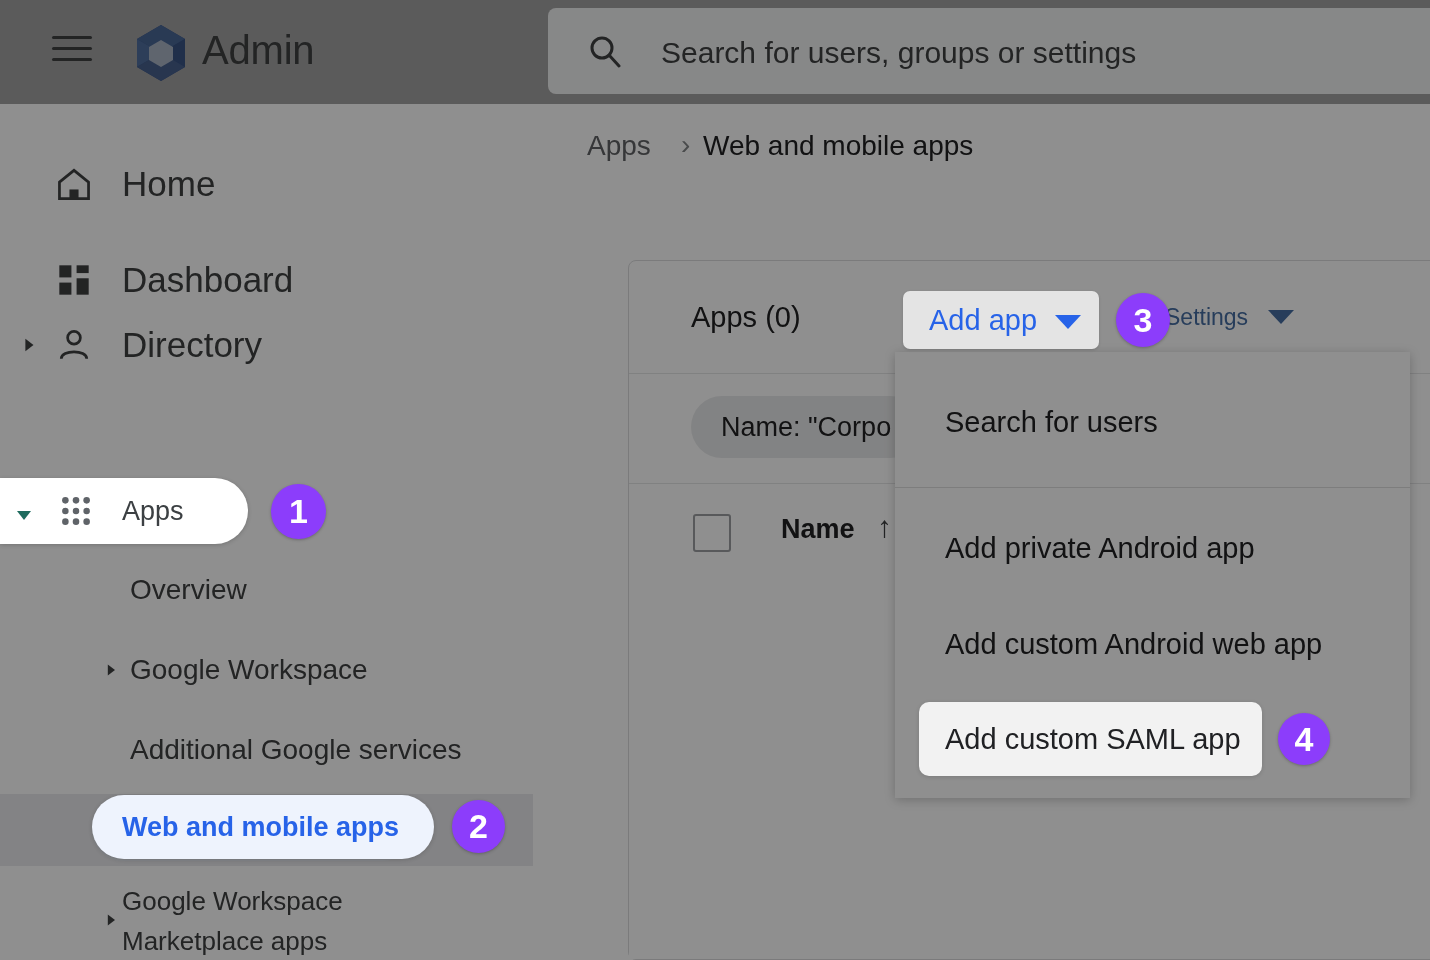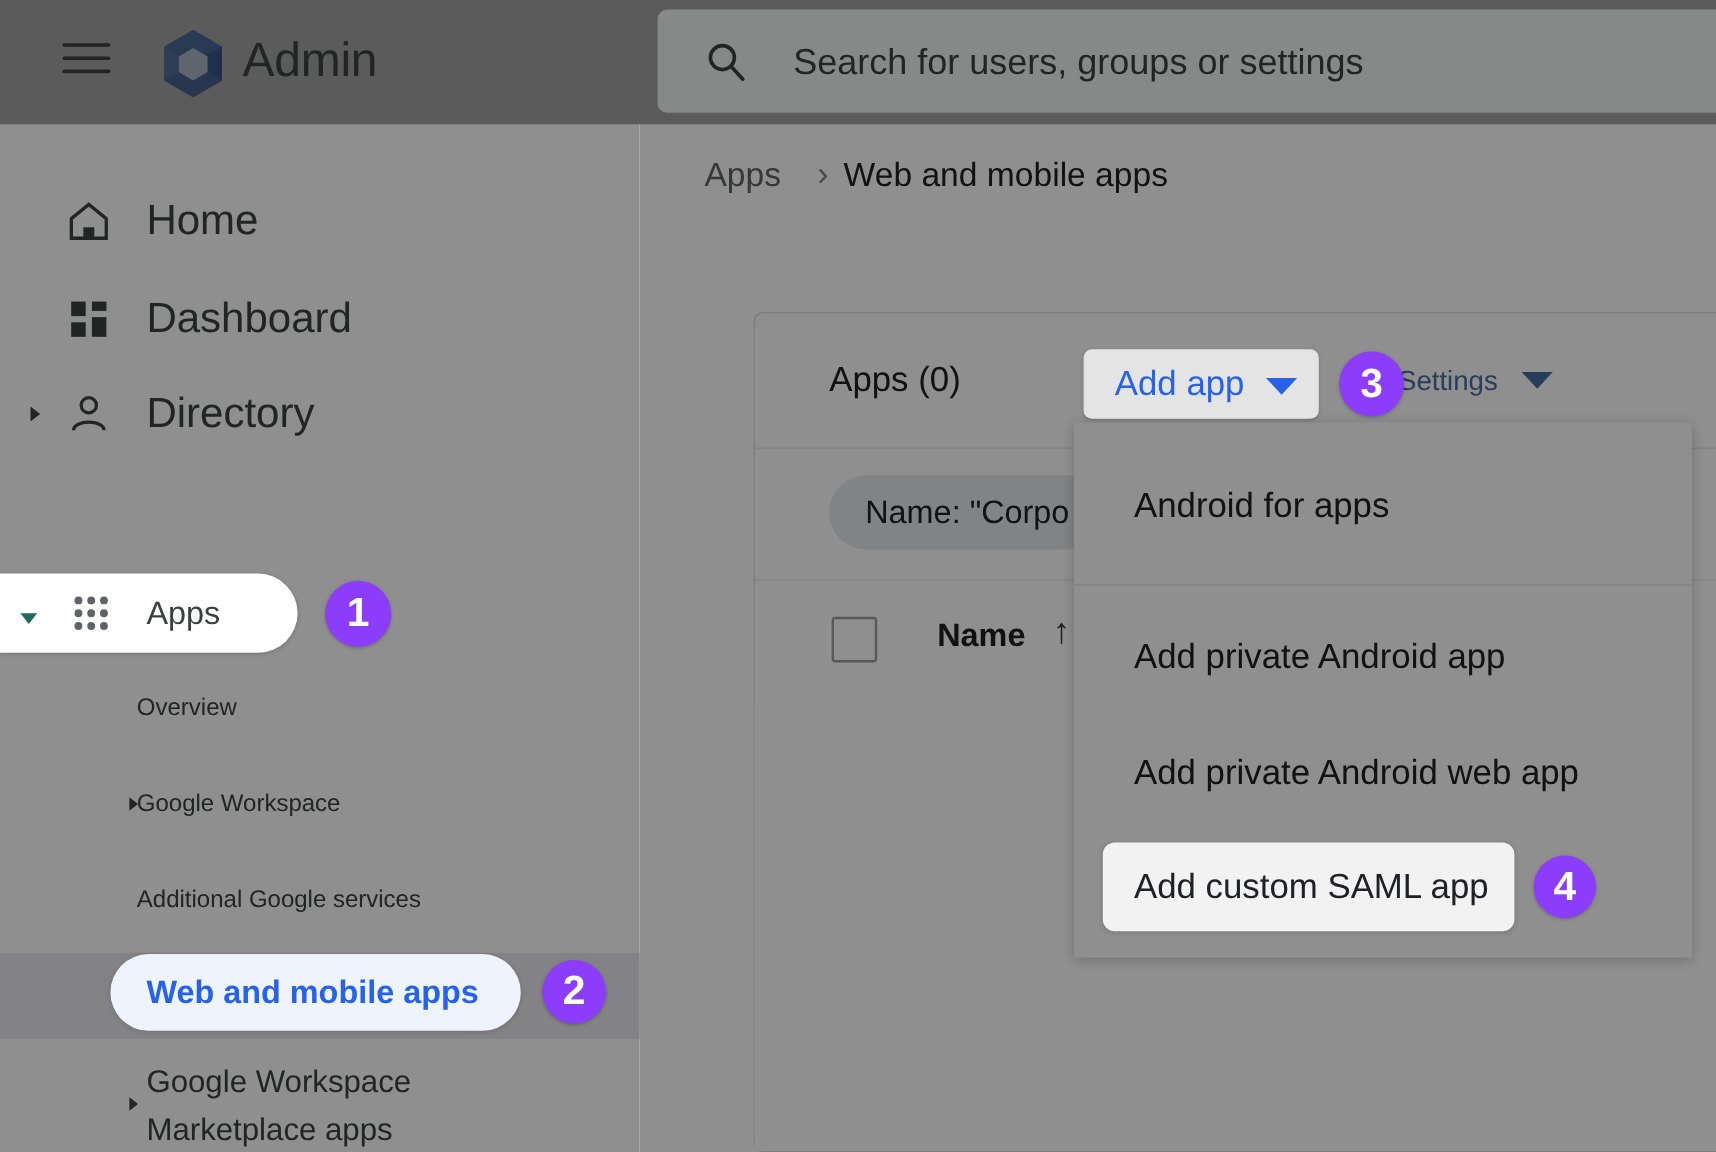--- a/index.html
+++ b/index.html
@@ -90,21 +90,21 @@
   }
   .nav-caret svg { display: block; }
   .nav-icon {
     position: absolute; left: 52px; width: 44px; height: 44px;
     display: flex; align-items: center; justify-content: center;
   }
   .nav-label {
     position: absolute; left: 122px;
     font-size: 35px; color: #3c4043; white-space: nowrap;
   }
-  .nav-sub .nav-label { left: 114px; font-size: 20px; }
+  .nav-sub .nav-label { left: 130px; font-size: 28px; }
 
   .nav-item.selected-row {
     background: #e8eaf2;
   }
   .pill {
     position: absolute; left: 92px; height: 62px;
     background: #e8f0fe; border-radius: 31px;
     display: flex; align-items: center; padding: 0 30px;
     box-sizing: border-box;
   }
@@ -312,21 +312,21 @@
       <div class="nav-item" style="top:44px;">
         <div class="nav-icon">
           <svg viewBox="0 0 44 44" width="40" height="40">
             <path d="M6 20 L22 7 L38 20 L38 38 L6 38 Z" fill="none" stroke="#3c4043" stroke-width="3"></path>
             <rect x="17" y="28" width="10" height="10" fill="#3c4043"></rect>
           </svg>
         </div>
         <div class="nav-label">Home</div>
       </div>
 
-      <div class="nav-item" style="top:126px;">
+      <div class="nav-item" style="top:140px;">
         <div class="nav-icon">
           <svg viewBox="0 0 44 44" width="38" height="38">
             <rect x="5" y="5" width="14" height="14" fill="#3c4043"></rect>
             <rect x="25" y="5" width="14" height="9" fill="#3c4043"></rect>
             <rect x="5" y="25" width="14" height="14" fill="#3c4043"></rect>
             <rect x="25" y="20" width="14" height="19" fill="#3c4043"></rect>
           </svg>
         </div>
         <div class="nav-label">Dashboard</div>
       </div>
@@ -433,28 +433,28 @@
           <div class="sort-arrow">↑</div>
 
         </div>
 
         <div class="table-body"></div>
       </div>
     </div>
 
     <div class="menu">
       <div class="menu-item" style="top:22px;">
-        <span>Android for apps</span>
+        <span>Search for users</span>
       </div>
       <div class="menu-divider"></div>
       <div class="menu-item" style="top:148px;">
         <span>Add private Android app</span>
       </div>
       <div class="menu-item" style="top:244px;">
-        <span>Add private Android web app</span>
+        <span>Add custom Android web app</span>
       </div>
       <div class="menu-item" style="top:340px;">
         <span>Add custom SAML app</span>
       </div>
     </div>
 
   </div>
 
   <div class="hl hl-apps">
     <div class="hl-caret">

